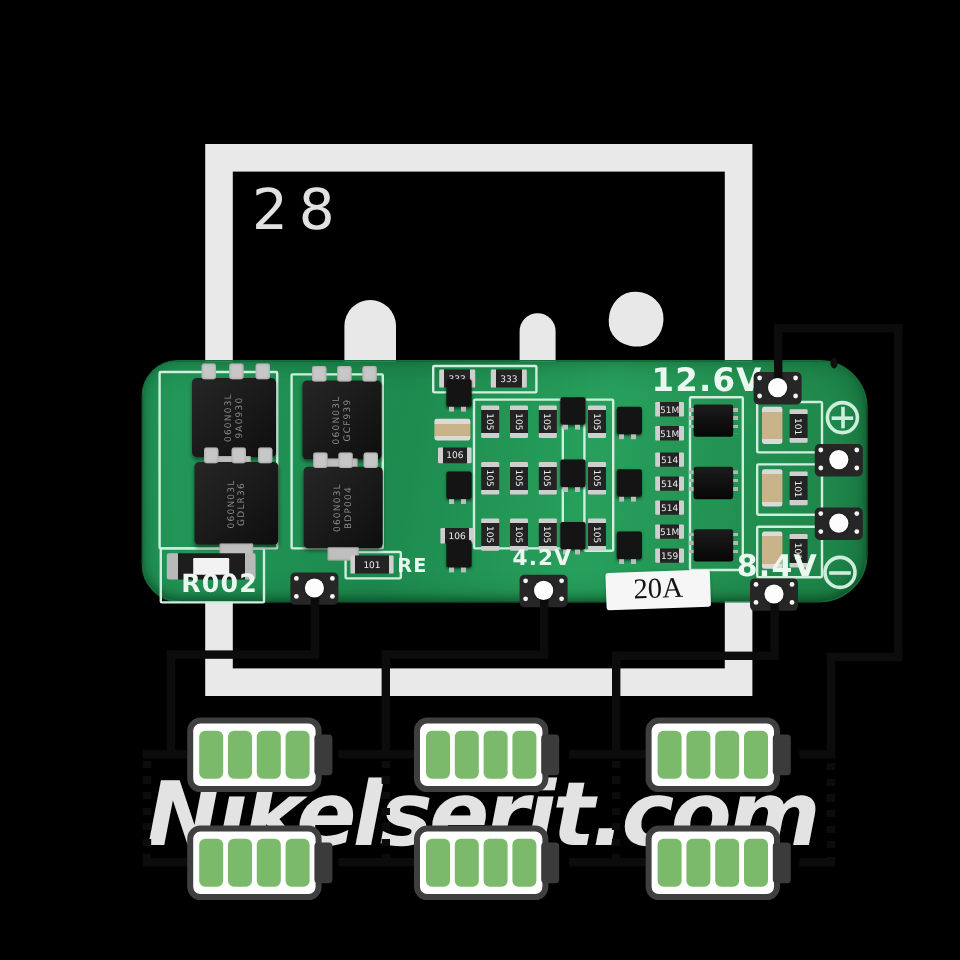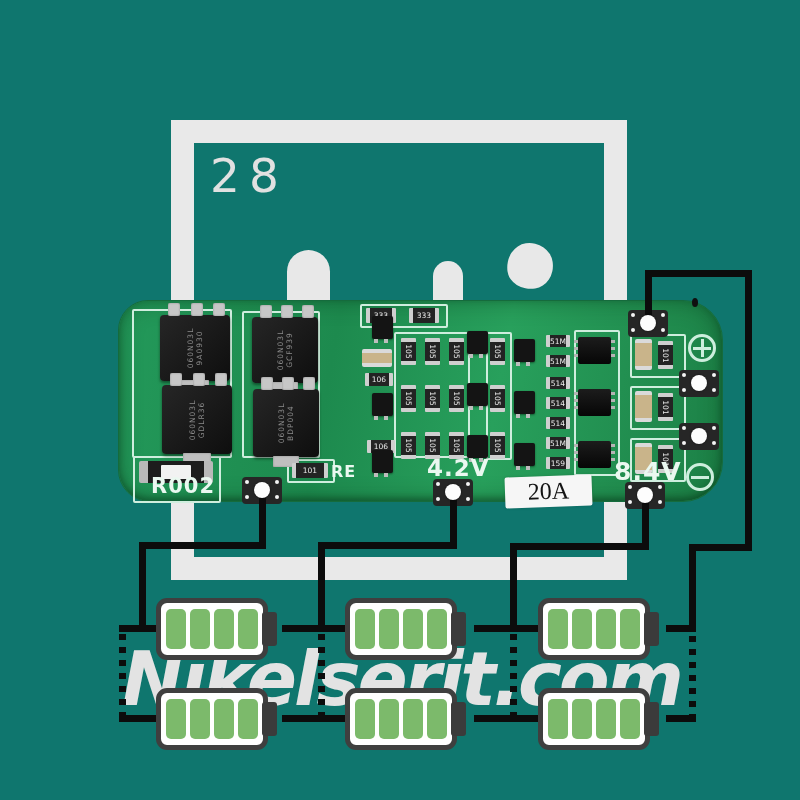--- a/index.html
+++ b/index.html
@@ -1,16 +1,16 @@
 <!DOCTYPE html>
 <html><head>
 <meta charset="utf-8">
 <style>
   html,body{margin:0;padding:0;background:#fff;}
-  #scene{position:relative;width:800px;height:800px;background:#0f766e;overflow:hidden;
+  #scene{position:relative;width:800px;height:800px;background:#000000;overflow:hidden;
          font-family:"DejaVu Sans",sans-serif;}
   #scene div{position:absolute;box-sizing:border-box;}
 
   
   .frame{left:171px;top:120px;width:456px;height:460px;border:23px solid #e9e9e9;z-index:0;}
   .frame-number{left:210px;top:148px;font-size:47px;color:#e1e1e1;letter-spacing:9px;z-index:0;}
   .wm-shape{background:#e8e8e8;border-radius:22px 22px 0 0;z-index:0;}
   .wm-dot{border-radius:48% 52% 46% 54%/55% 48% 52% 45%;transform:rotate(-8deg);}
   .site-wm{left:122px;top:636px;font-size:74px;font-weight:bold;color:#e3e3e3;
            letter-spacing:-3px;z-index:0;white-space:nowrap;font-style:italic;}
@@ -219,21 +219,22 @@
     <div class="smd-rv" style="left: 658px; top: 341px; width: 15px; height: 28px;">
       <div class="lbl">101</div>
     </div>
     <div class="smd-rv" style="left: 658px; top: 393px; width: 15px; height: 28px;">
       <div class="lbl">101</div>
     </div>
     <div class="smd-rv" style="left: 658px; top: 445px; width: 15px; height: 28px;">
       <div class="lbl">101</div>
     </div>
     <div class="smd-dot" style="left: 692px; top: 298px; width: 6px; height: 9px;"></div>
-    <div class="silktext" style="left: 427px; top: 455px; font-size: 23px;">4.2V</div>
+    <div class="silktext" style="left: 543px; top: 302px; font-size: 27px;">12.6V</div>
+    <div class="silktext" style="left: 427px; top: 455px; font-size: 18px;">4.2V</div>
     <div class="silktext" style="left: 614px; top: 457px; font-size: 25px;">8.4V</div>
     <div class="silktext" style="left: 331px; top: 462px; font-size: 16px;">RE</div>
     <div class="silktext" style="left: 151px; top: 474px; font-size: 21px;">R002</div>
     <div class="amp" style="left: 505px; top: 476px; width: 87px; height: 31px;">20A</div>
     <div class="sym" style="left: 688px; top: 334px; width: 28px; height: 28px;">
       <div class="sb" style="left: 2px; top: 9.5px; width: 18px; height: 3px;"></div>
       <div class="sb" style="left: 9.5px; top: 2px; width: 3px; height: 18px;"></div>
     </div>
     <div class="sym" style="left: 686px; top: 463px; width: 28px; height: 28px;">
       <div class="sb" style="left: 2px; top: 9.5px; width: 18px; height: 3px;"></div>

